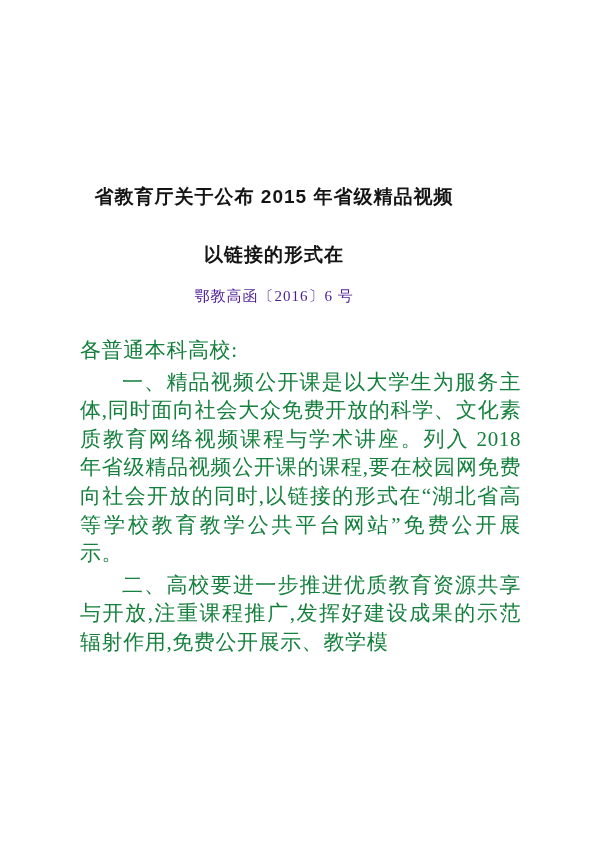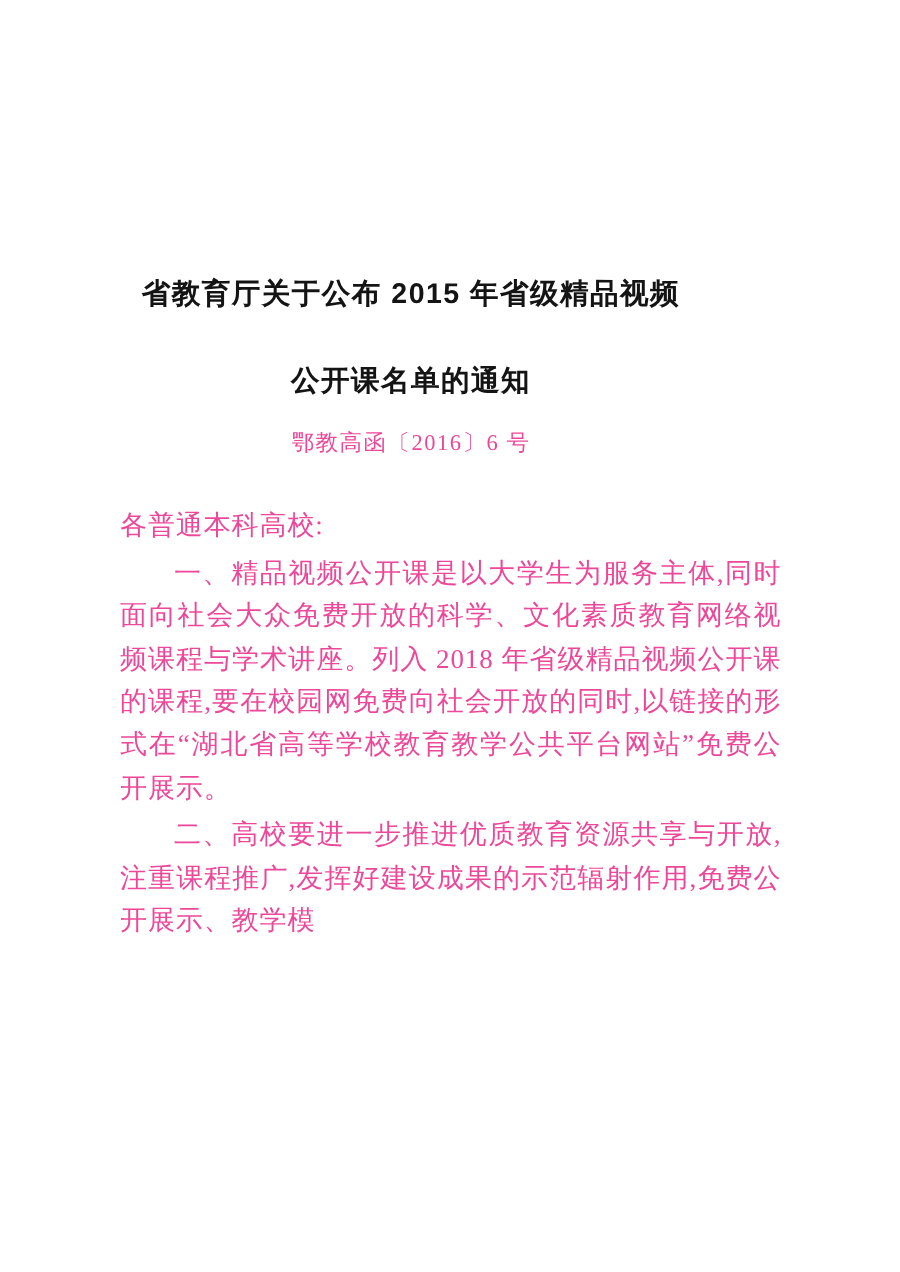--- a/index.html
+++ b/index.html
@@ -32,32 +32,32 @@
   .doc-title-line1 { top: 153px; }
   .doc-title-line2 { top: 211px; }
   .doc-number {
     position: absolute;
     top: 253px;
     left: 0;
     right: 0;
     text-align: center;
     font-size: 15px;
     line-height: 22px;
-    color: #ec4899;
+    color: #4c1d95;
     letter-spacing: 1px;
   }
   .doc-body {
     position: absolute;
     top: 304px;
     left: 80px;
     width: 441px;
-    font-size: 18px;
+    font-size: 21px;
     line-height: 28.6px;
     letter-spacing: 0.6px;
-    color: #ec4899;
+    color: #15803d;
   }
   .doc-body p {
     margin: 0 0 3px 0;
     text-align: justify;
     text-justify: inter-character;
   }
   p.salutation {
     text-indent: 0;
     text-align: left;
   }
@@ -65,21 +65,21 @@
     text-indent: 2em;
   }
 </style>
 </head>
 <body>
 
 <div class="page">
 
   <div class="doc-title doc-title-line1">省教育厅关于公布 2015 年省级精品视频</div>
 
-  <div class="doc-title doc-title-line2">公开课名单的通知</div>
+  <div class="doc-title doc-title-line2">以链接的形式在</div>
 
   <div class="doc-number">鄂教高函〔2016〕6 号</div>
 
   <div class="doc-body">
     <p class="salutation">各普通本科高校:</p>
 
 
     <p class="para">一、精品视频公开课是以大学生为服务主体,同时面向社会大众免费开放的科学、文化素质教育网络视频课程与学术讲座。列入 2018 年省级精品视频公开课的课程,要在校园网免费向社会开放的同时,以链接的形式在“湖北省高等学校教育教学公共平台网站”免费公开展示。</p>
 
     <p class="para">二、高校要进一步推进优质教育资源共享与开放,注重课程推广,发挥好建设成果的示范辐射作用,免费公开展示、教学模</p>

